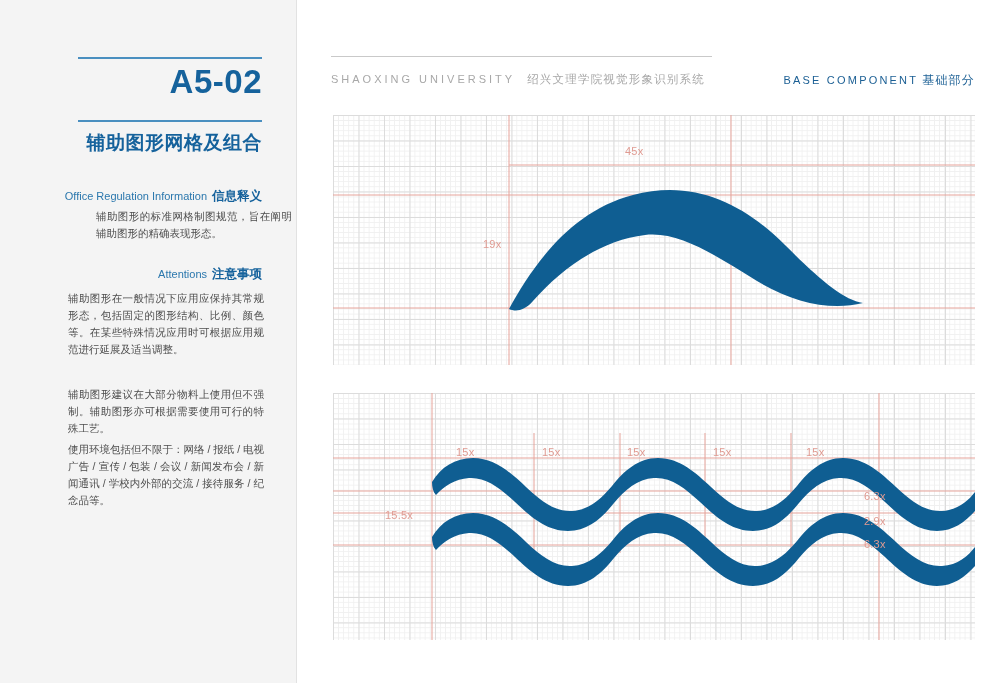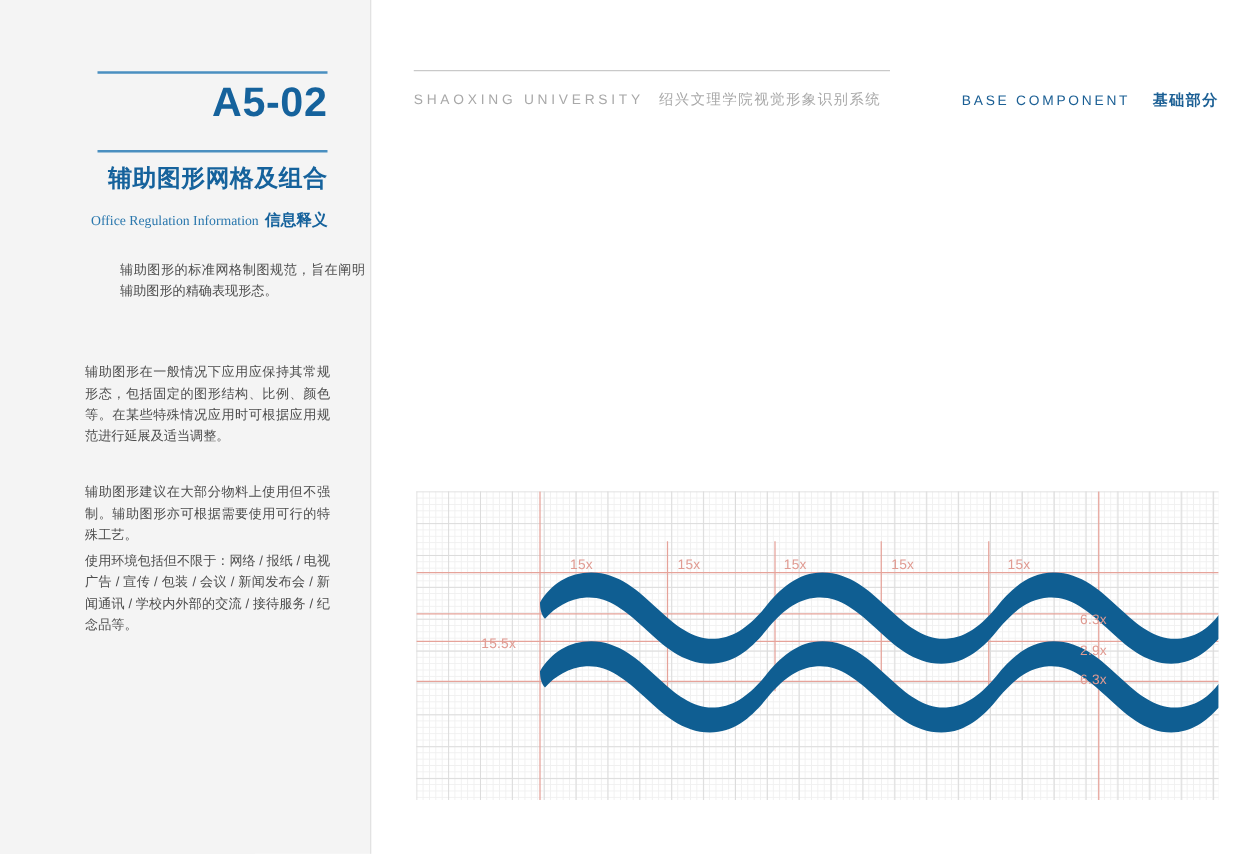--- a/index.html
+++ b/index.html
@@ -45,21 +45,21 @@
     letter-spacing:0.5px;
   }
   .sec-head{
     position:absolute;width:200px;left:62px;
     text-align:right;
     font-size:11px;
     color:#2a77ad;
     white-space:nowrap;
   }
   .sec-head .cn{font-size:12.5px;font-weight:bold;margin-left:5px;color:#15629c;}
-  .sec-head.h1{top:168px;font-family:Liberation Serif, serif;}
+  .sec-head.h1{top:188px;}
   .sec-head.h2{top:266px;}
   .body-text{
     position:absolute;left:68px;width:196px;
     font-size:10.5px;
     line-height:17px;
     color:#4d4d4d;
     text-align:justify;
   }
   .body-text.p1{top:208px;margin-left:28px;}
   .body-text.p2{top:290px;}
@@ -74,21 +74,21 @@
   .head-left{
     position:absolute;left:331px;top:72px;
     font-size:11px;letter-spacing:3px;color:#a8a8a8;white-space:nowrap;
   }
   .head-left .cn{letter-spacing:1.2px;font-size:11.5px;margin-left:12px;text-align:center;}
   .head-right{
     position:absolute;right:25px;top:72px;
     font-size:11px;letter-spacing:2.2px;color:#1b5f94;white-space:nowrap;
     text-align:right;
   }
-  .head-right .cn{letter-spacing:1.2px;font-size:12px;font-weight:bold;margin-left:18px;}
+  .head-right .cn{letter-spacing:1.2px;font-size:12px;font-weight:normal;margin-left:4px;}
 
   
   .panel{position:absolute;overflow:hidden;}
   .panel .gridbg{position:absolute;inset:0;
     background-image:
       linear-gradient(to right,#dcdcdc 1px,transparent 1px),
       linear-gradient(to bottom,#dcdcdc 1px,transparent 1px),
       linear-gradient(to right,#f0f0f0 1px,transparent 1px),
       linear-gradient(to bottom,#f0f0f0 1px,transparent 1px);
     background-size:25.5px 25.5px,25.5px 25.5px,5.1px 5.1px,5.1px 5.1px;
@@ -114,35 +114,63 @@
     <div class="rule-top"></div>
     <div class="code-title">A5-02</div>
     <div class="rule-mid"></div>
     <div class="subtitle">辅助图形网格及组合</div>
 
     <div class="sec-head h1">
       <span>Office Regulation Information</span><span class="cn">信息释义</span>
     </div>
     <div class="body-text p1">辅助图形的标准网格制图规范，旨在阐明辅助图形的精确表现形态。</div>
 
+    <div class="sec-head h2">
+      <span>Attentions</span><span class="cn">注意事项</span>
+    </div>
     <div class="body-text p2">辅助图形在一般情况下应用应保持其常规形态，包括固定的图形结构、比例、颜色等。在某些特殊情况应用时可根据应用规范进行延展及适当调整。</div>
 
     <div class="body-text p3">辅助图形建议在大部分物料上使用但不强制。辅助图形亦可根据需要使用可行的特殊工艺。</div>
     <div class="body-text p4">使用环境包括但不限于：网络 / 报纸 / 电视广告 / 宣传 / 包装 / 会议 / 新闻发布会 / 新闻通讯 / 学校内外部的交流 / 接待服务 / 纪念品等。</div>
   </div>
   <div class="sidebar-edge"></div>
 
   <div class="head-rule"></div>
   <div class="head-left">
     <span>SHAOXING UNIVERSITY</span><span class="cn">绍兴文理学院视觉形象识别系统</span>
   </div>
   <div class="head-right">
     <span>BASE COMPONENT</span><span class="cn">基础部分</span>
   </div>
 
+  <div class="panel" id="panel-top">
+    <div class="gridbg"></div>
+    <svg width="642" height="250" viewBox="0 0 642 250">
+
+      <g stroke="#e6a39a" stroke-width="1" fill="none">
+        <line x1="176" y1="0" x2="176" y2="250"></line>
+        <line x1="398" y1="0" x2="398" y2="250"></line>
+        <line x1="176" y1="50" x2="642" y2="50"></line>
+        <line x1="0" y1="80" x2="642" y2="80"></line>
+        <line x1="0" y1="193" x2="642" y2="193"></line>
+      </g>
+
+      <path fill="#0f5e92" d="M176,194
+               C 200,150 238,96 300,80
+               C 360,64 410,88 452,130
+               C 485,163 510,185 530,188
+               L 530,188
+               C 498,196 460,188 424,166
+               C 382,140 346,116 312,120
+               C 268,125 228,154 200,186
+               C 191,196 183,197 176,194 Z"></path>
+    </svg>
+    <div class="glabel" style="left:292px;top:30px;">45x</div>
+    <div class="glabel" style="left:150px;top:123px;">19x</div>
+  </div>
 
   <div class="panel" id="panel-bottom">
     <div class="gridbg"></div>
     <svg width="642" height="247" viewBox="0 0 642 247">
       <g stroke="#e6a39a" stroke-width="1" fill="none">
         <line x1="99" y1="0" x2="99" y2="247"></line>
         <line x1="201" y1="40" x2="201" y2="160"></line>
         <line x1="287" y1="40" x2="287" y2="160"></line>
         <line x1="372" y1="40" x2="372" y2="160"></line>
         <line x1="458" y1="40" x2="458" y2="160"></line>

